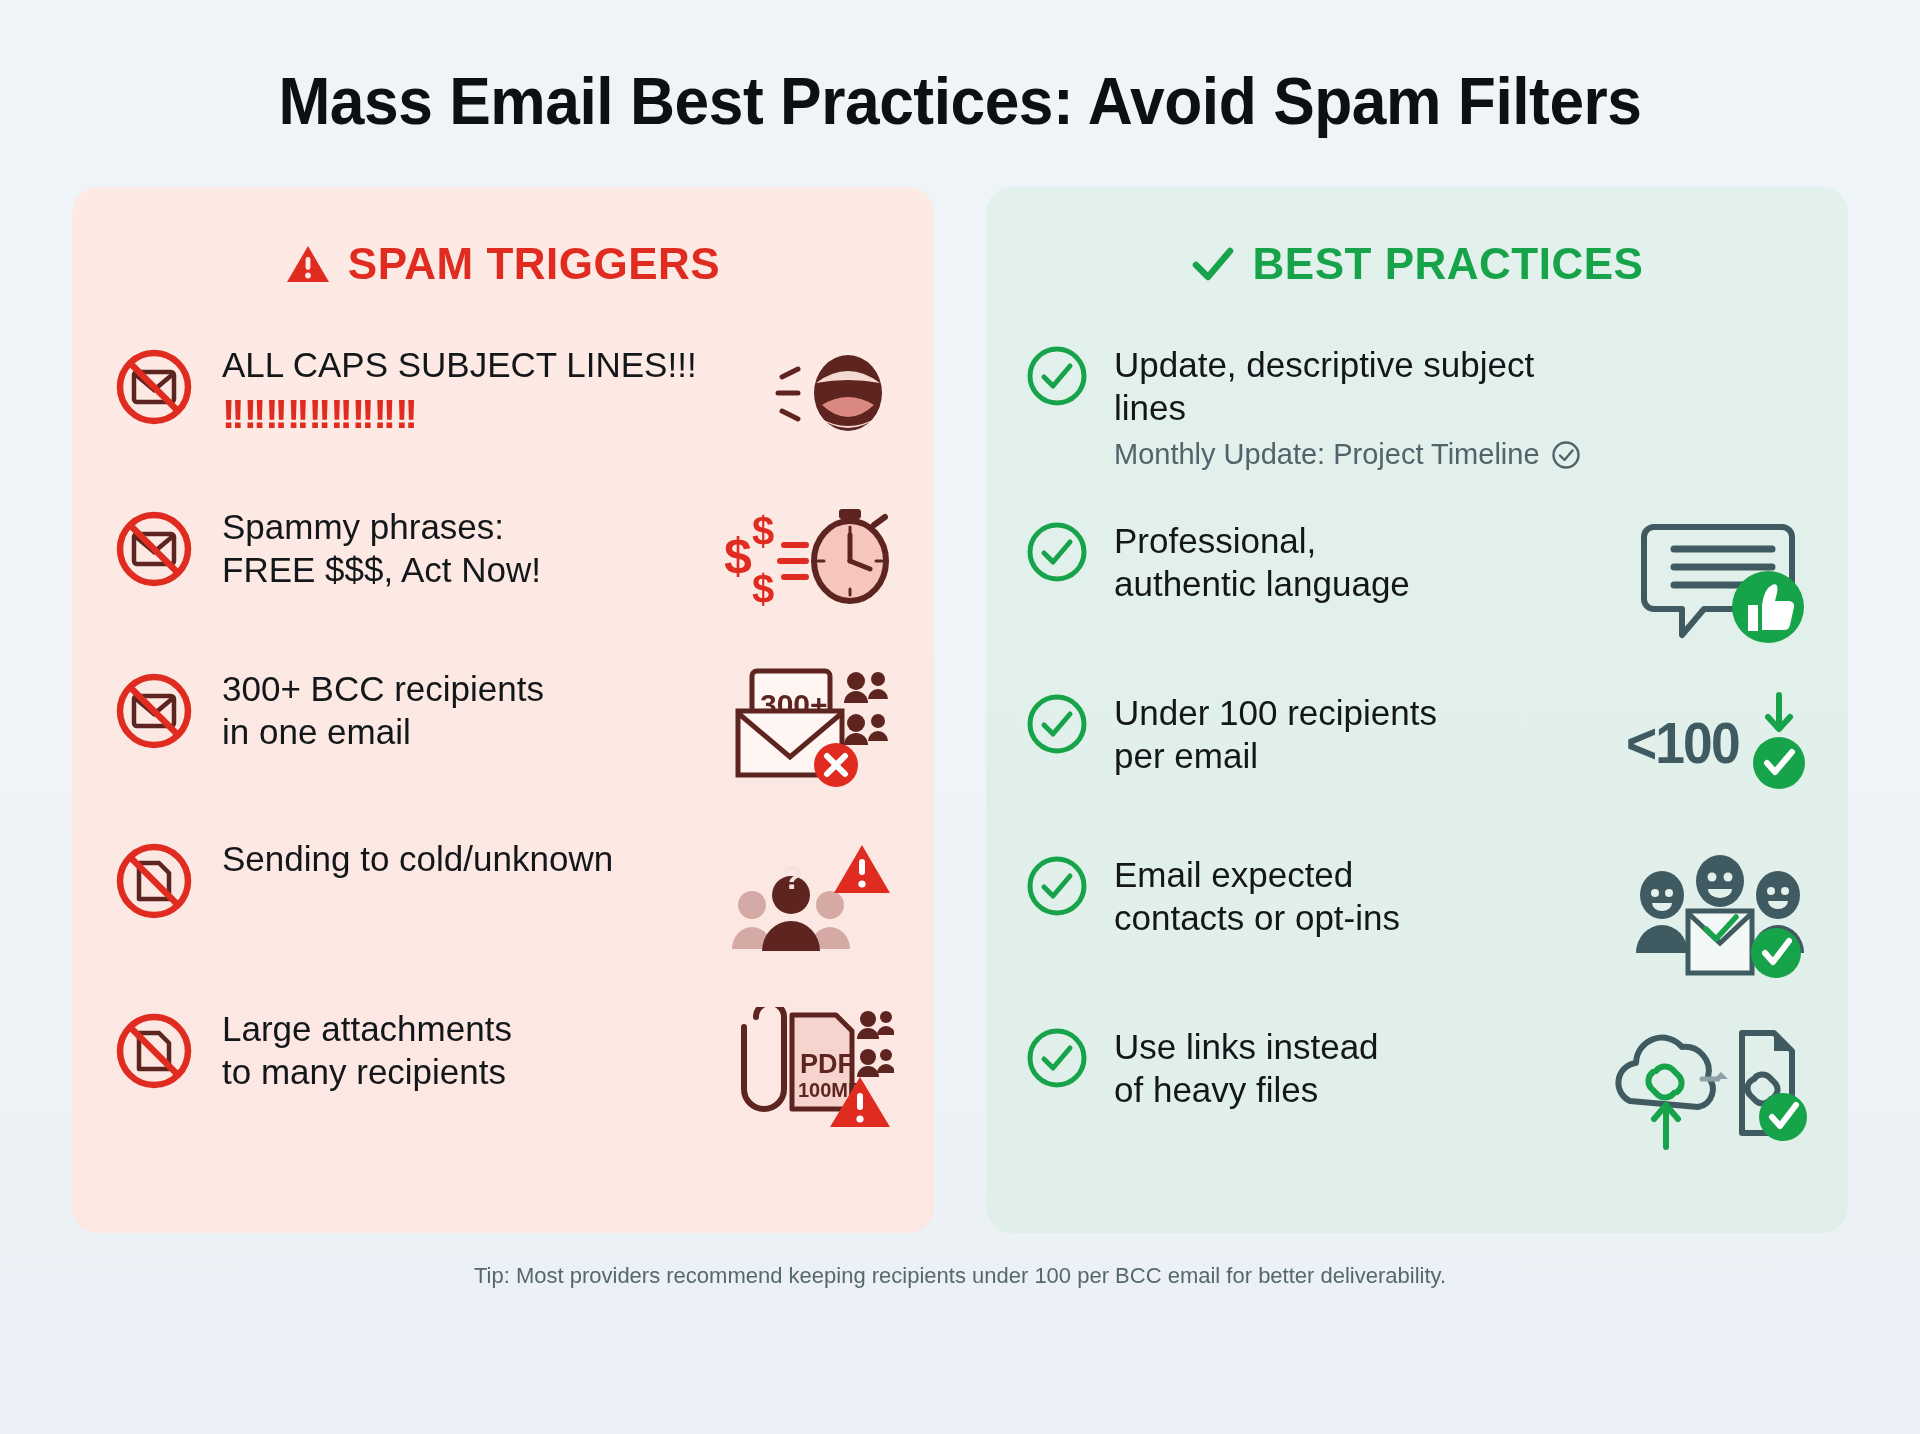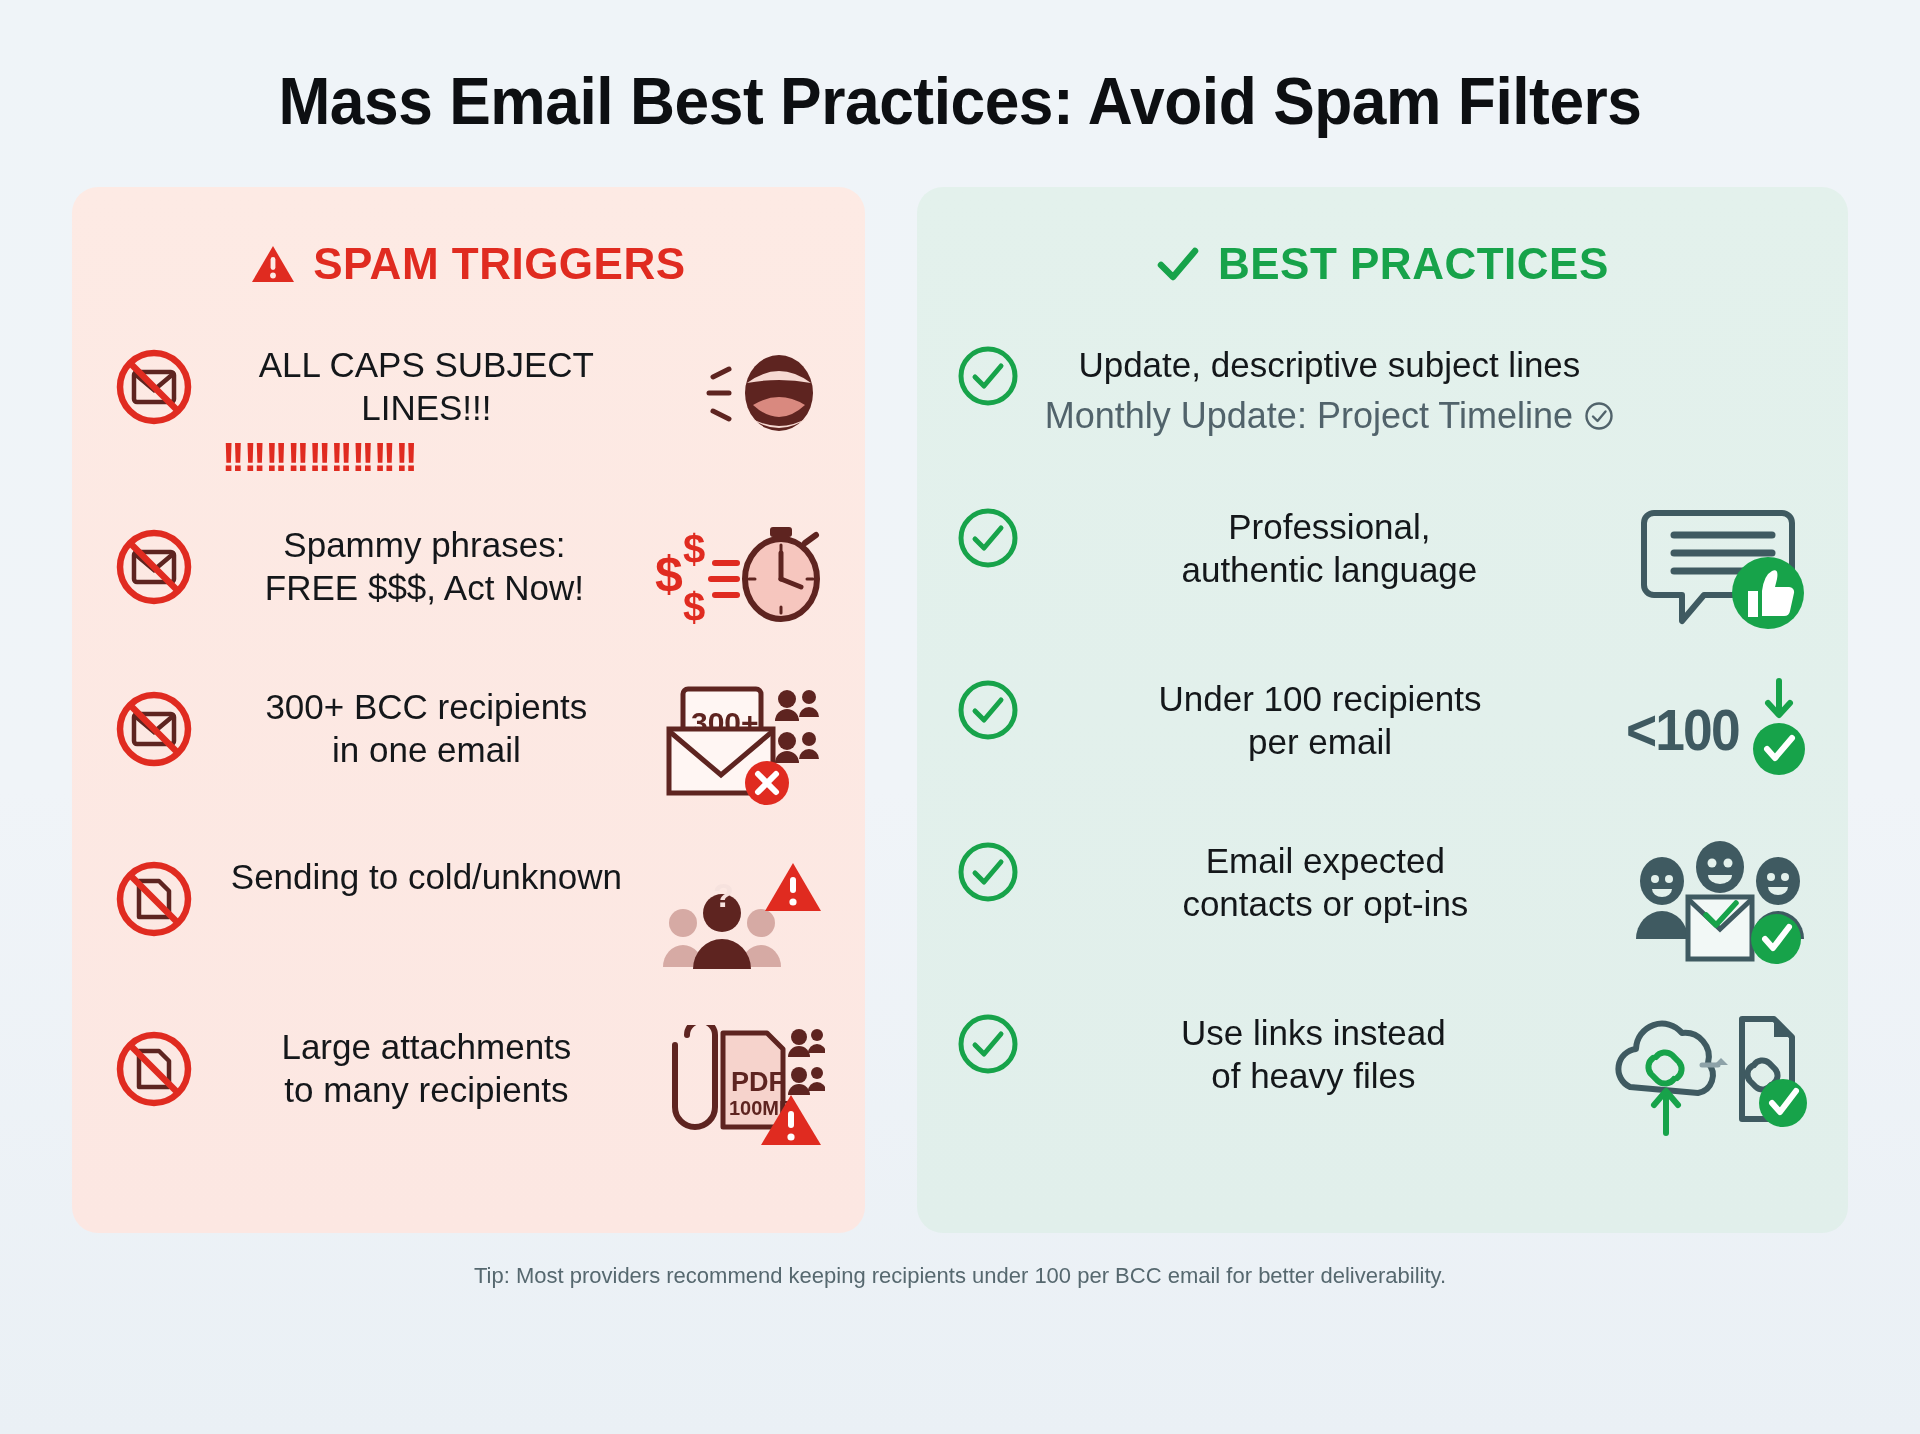--- a/index.html
+++ b/index.html
@@ -65,25 +65,24 @@
     min-height: 118px;
   }
   .row:last-child { margin-bottom: 0; }
   .row-badge { flex: 0 0 auto; margin-top: 4px; }
   .row-text {
     flex: 1 1 auto;
     font-size: 35px;
     line-height: 1.23;
     color: #14171a;
     padding-top: 2px;
-    text-align: center;
   }
   .row-sub {
     display: flex; align-items: center; gap: 11px;
-    font-size: 36px;
+    font-size: 29px;
     color: #51636b;
     margin-top: 8px;
     white-space: nowrap;
   }
   .row-art {
     flex: 0 0 auto;
     display: flex; align-items: center; justify-content: flex-end;
     min-width: 168px;
     margin-top: 2px;
   }

